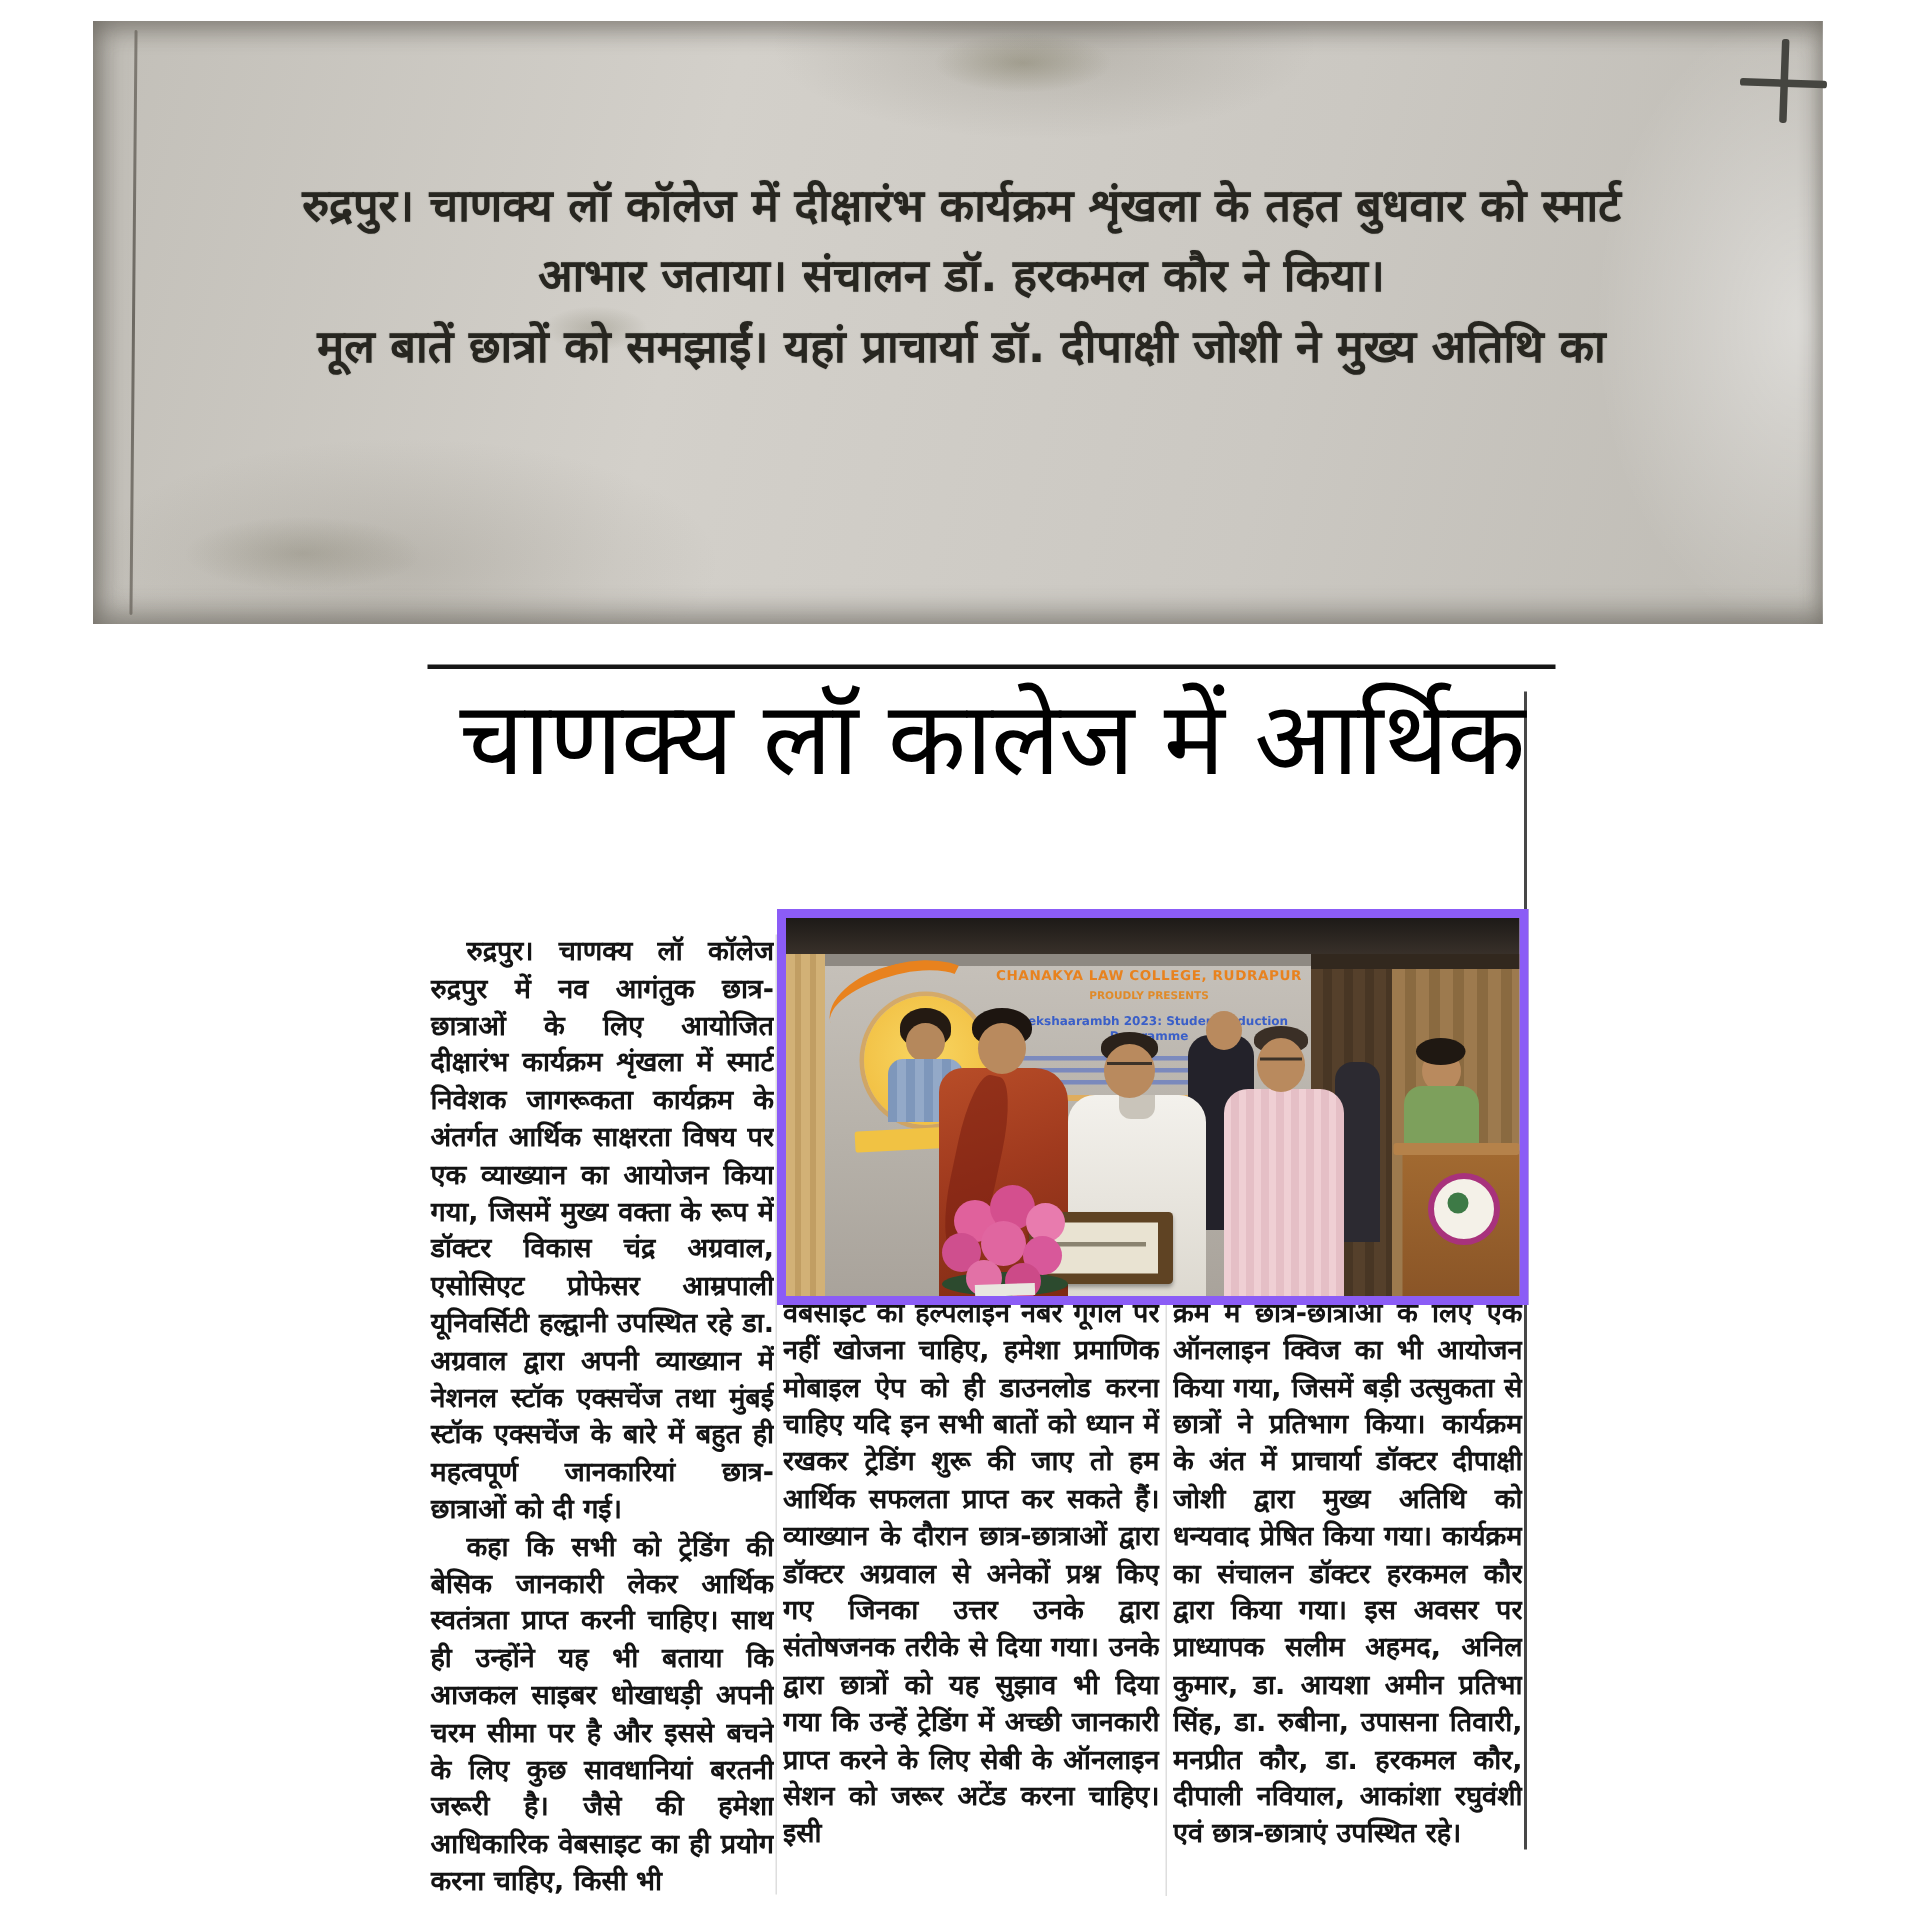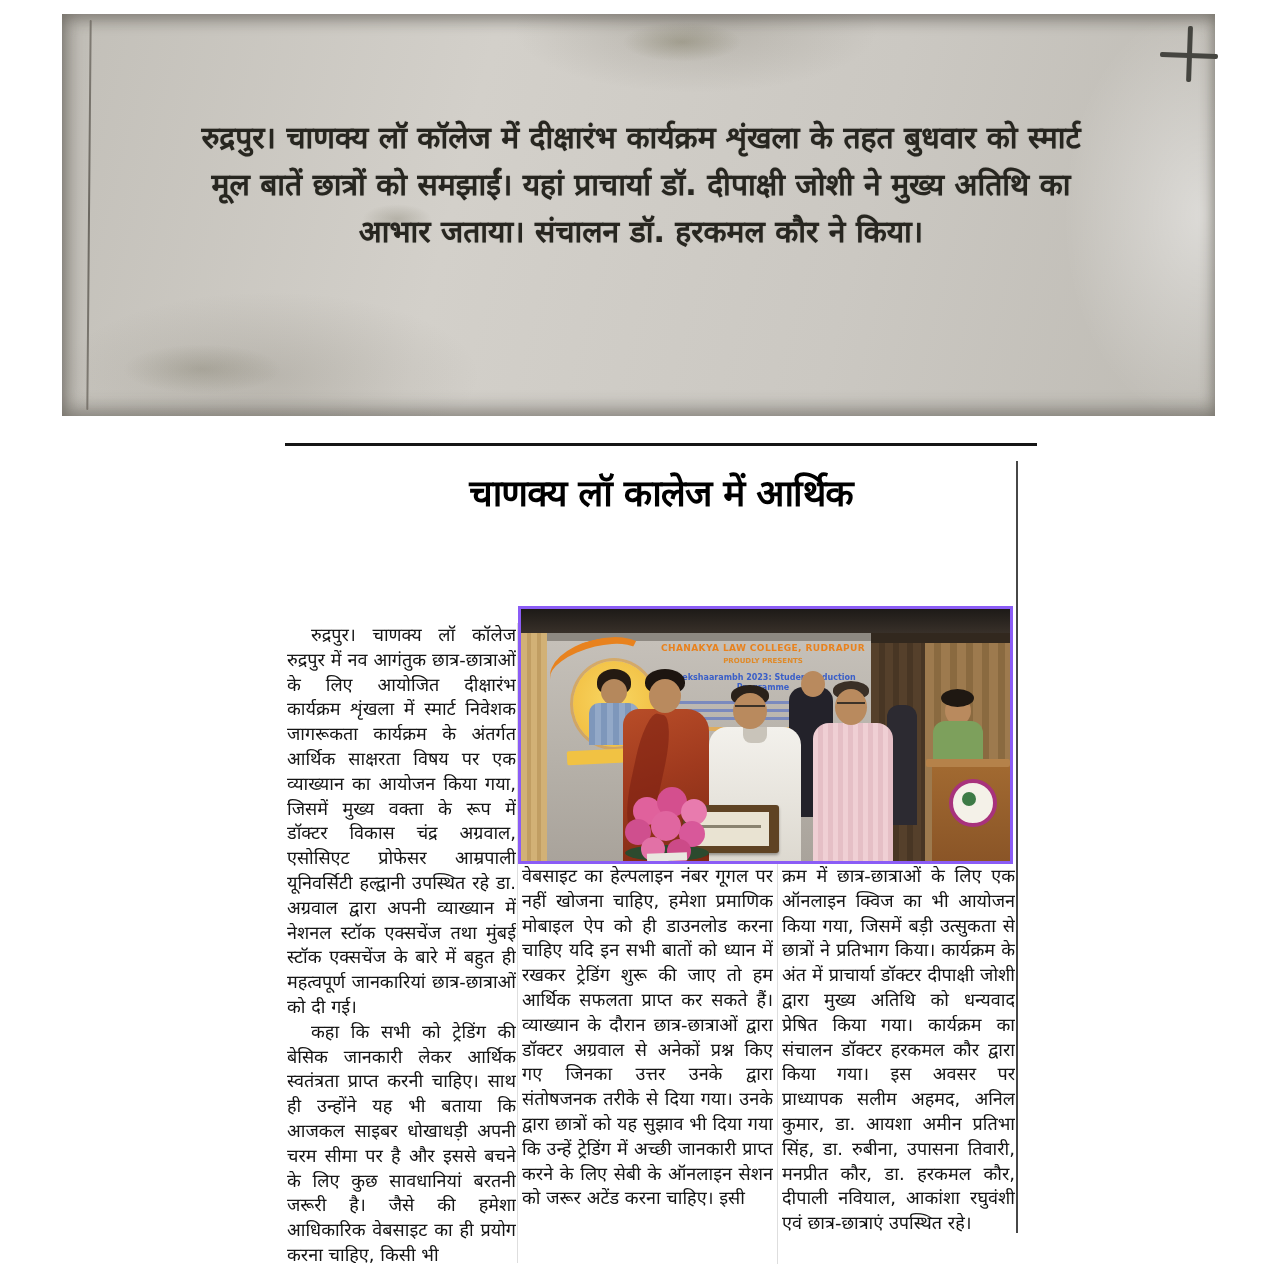--- a/index.html
+++ b/index.html
@@ -38,37 +38,37 @@
     white-space:nowrap;overflow:hidden;text-shadow:0 0 1px rgba(25,25,20,.3);
   }
   .plus{position:absolute;left:1098px;top:12px;width:60px;height:58px;transform:rotate(2deg);}
   .plus .pbar-h{position:absolute;left:0;top:27px;width:58px;height:5px;background:#454540;border-radius:2px;}
   .plus .pbar-v{position:absolute;left:27px;top:0;width:5px;height:56px;background:#454540;border-radius:2px;}
   
   .bot-clip{position:absolute;left:285px;top:443px;width:752px;height:825px;background:#ffffff;}
   .b-rule-top{position:absolute;left:0;top:0;width:100%;height:3px;background:#161616;}
   .b-rule-right{position:absolute;right:19px;top:18px;width:2px;height:772px;background:#474747;}
   .b-headline{position:absolute;left:0;top:14px;width:100%;text-align:center;color:#000;}
-  .b-headline .hl{font-size:37px;line-height:73px;font-weight:700;letter-spacing:-1px;white-space:nowrap;}
+  .b-headline .hl{font-size:68px;line-height:73px;font-weight:400;letter-spacing:-1px;white-space:nowrap;}
   .b-byline{position:absolute;left:0;top:155px;width:240px;text-align:center;font-size:21px;font-weight:700;color:#0d0d0d;}
   .ncol{
-    position:absolute;font-size:18px;line-height:24.8px;font-weight:400;color:#141414;
+    position:absolute;font-size:18px;line-height:24.8px;font-weight:700;color:#141414;
     text-align:justify;overflow:hidden;
   }
   .ncol p{margin:0;text-indent:24px;}
   .col1{left:2px;top:180px;width:229px;height:640px;}
   .col2{left:237px;top:421px;width:251px;height:402px;}
   .col3{left:497px;top:421px;width:233px;height:402px;}
   .sep{position:absolute;width:1px;background:#dedede;}
   .sep.v1{left:232px;top:180px;height:640px;}
   .sep.v2{left:492px;top:421px;height:400px;}
   
   .photo{
     position:absolute;left:233px;top:163px;width:489px;height:252px;
-    border:3px solid #8b5cf6;background:#b7b2aa;overflow:hidden;
+    border:6px solid #8b5cf6;background:#b7b2aa;overflow:hidden;
   }
   .photo *{position:absolute;}
   .ph-top-band{left:0;top:0;width:100%;height:24px;background:linear-gradient(180deg,#1d1a17,#383029);}
   .ph-left-wood{left:0;top:24px;width:26px;bottom:0;background:repeating-linear-gradient(90deg,#d2b176 0 6px,#c19e63 6px 10px);}
   .ph-screen{left:26px;top:24px;width:324px;height:228px;background:linear-gradient(180deg,#c6c1ba 0%,#b6b1a9 55%,#a9a39b 100%);}
   .ph-roller{left:26px;top:24px;width:324px;height:8px;background:#8e8982;}
   .ph-door{left:350px;top:24px;width:54px;bottom:0;background:repeating-linear-gradient(90deg,#55402b 0 8px,#483624 8px 14px);}
   .ph-planks{left:404px;top:24px;width:85px;bottom:0;background:repeating-linear-gradient(90deg,#9d7a4e 0 9px,#8a6a40 9px 16px);}
   .ph-beam{left:350px;top:24px;width:139px;height:10px;background:#32281e;}
   
@@ -133,22 +133,22 @@
 </head>
 <body>
 
 <div class="top-clip">
   <div class="crease"></div>
   <div class="stain s1"></div>
   <div class="stain s2"></div>
   <div class="stain s3"></div>
   <div class="t-body">
     <div class="t-line">रुद्रपुर। चाणक्य लॉ कॉलेज में दीक्षारंभ कार्यक्रम शृंखला के तहत बुधवार को स्मार्ट</div>
+    <div class="t-line">आभार जताया। संचालन डॉ. हरकमल कौर ने किया।</div>
     <div class="t-line">मूल बातें छात्रों को समझाईं। यहां प्राचार्या डॉ. दीपाक्षी जोशी ने मुख्य अतिथि का</div>
-    <div class="t-line">आभार जताया। संचालन डॉ. हरकमल कौर ने किया।</div>
   </div>
   <div class="plus">
     <div class="pbar-h"></div>
     <div class="pbar-v"></div>
   </div>
 </div>
 
 <div class="bot-clip">
   <div class="b-rule-top"></div>
   <div class="b-rule-right"></div>

